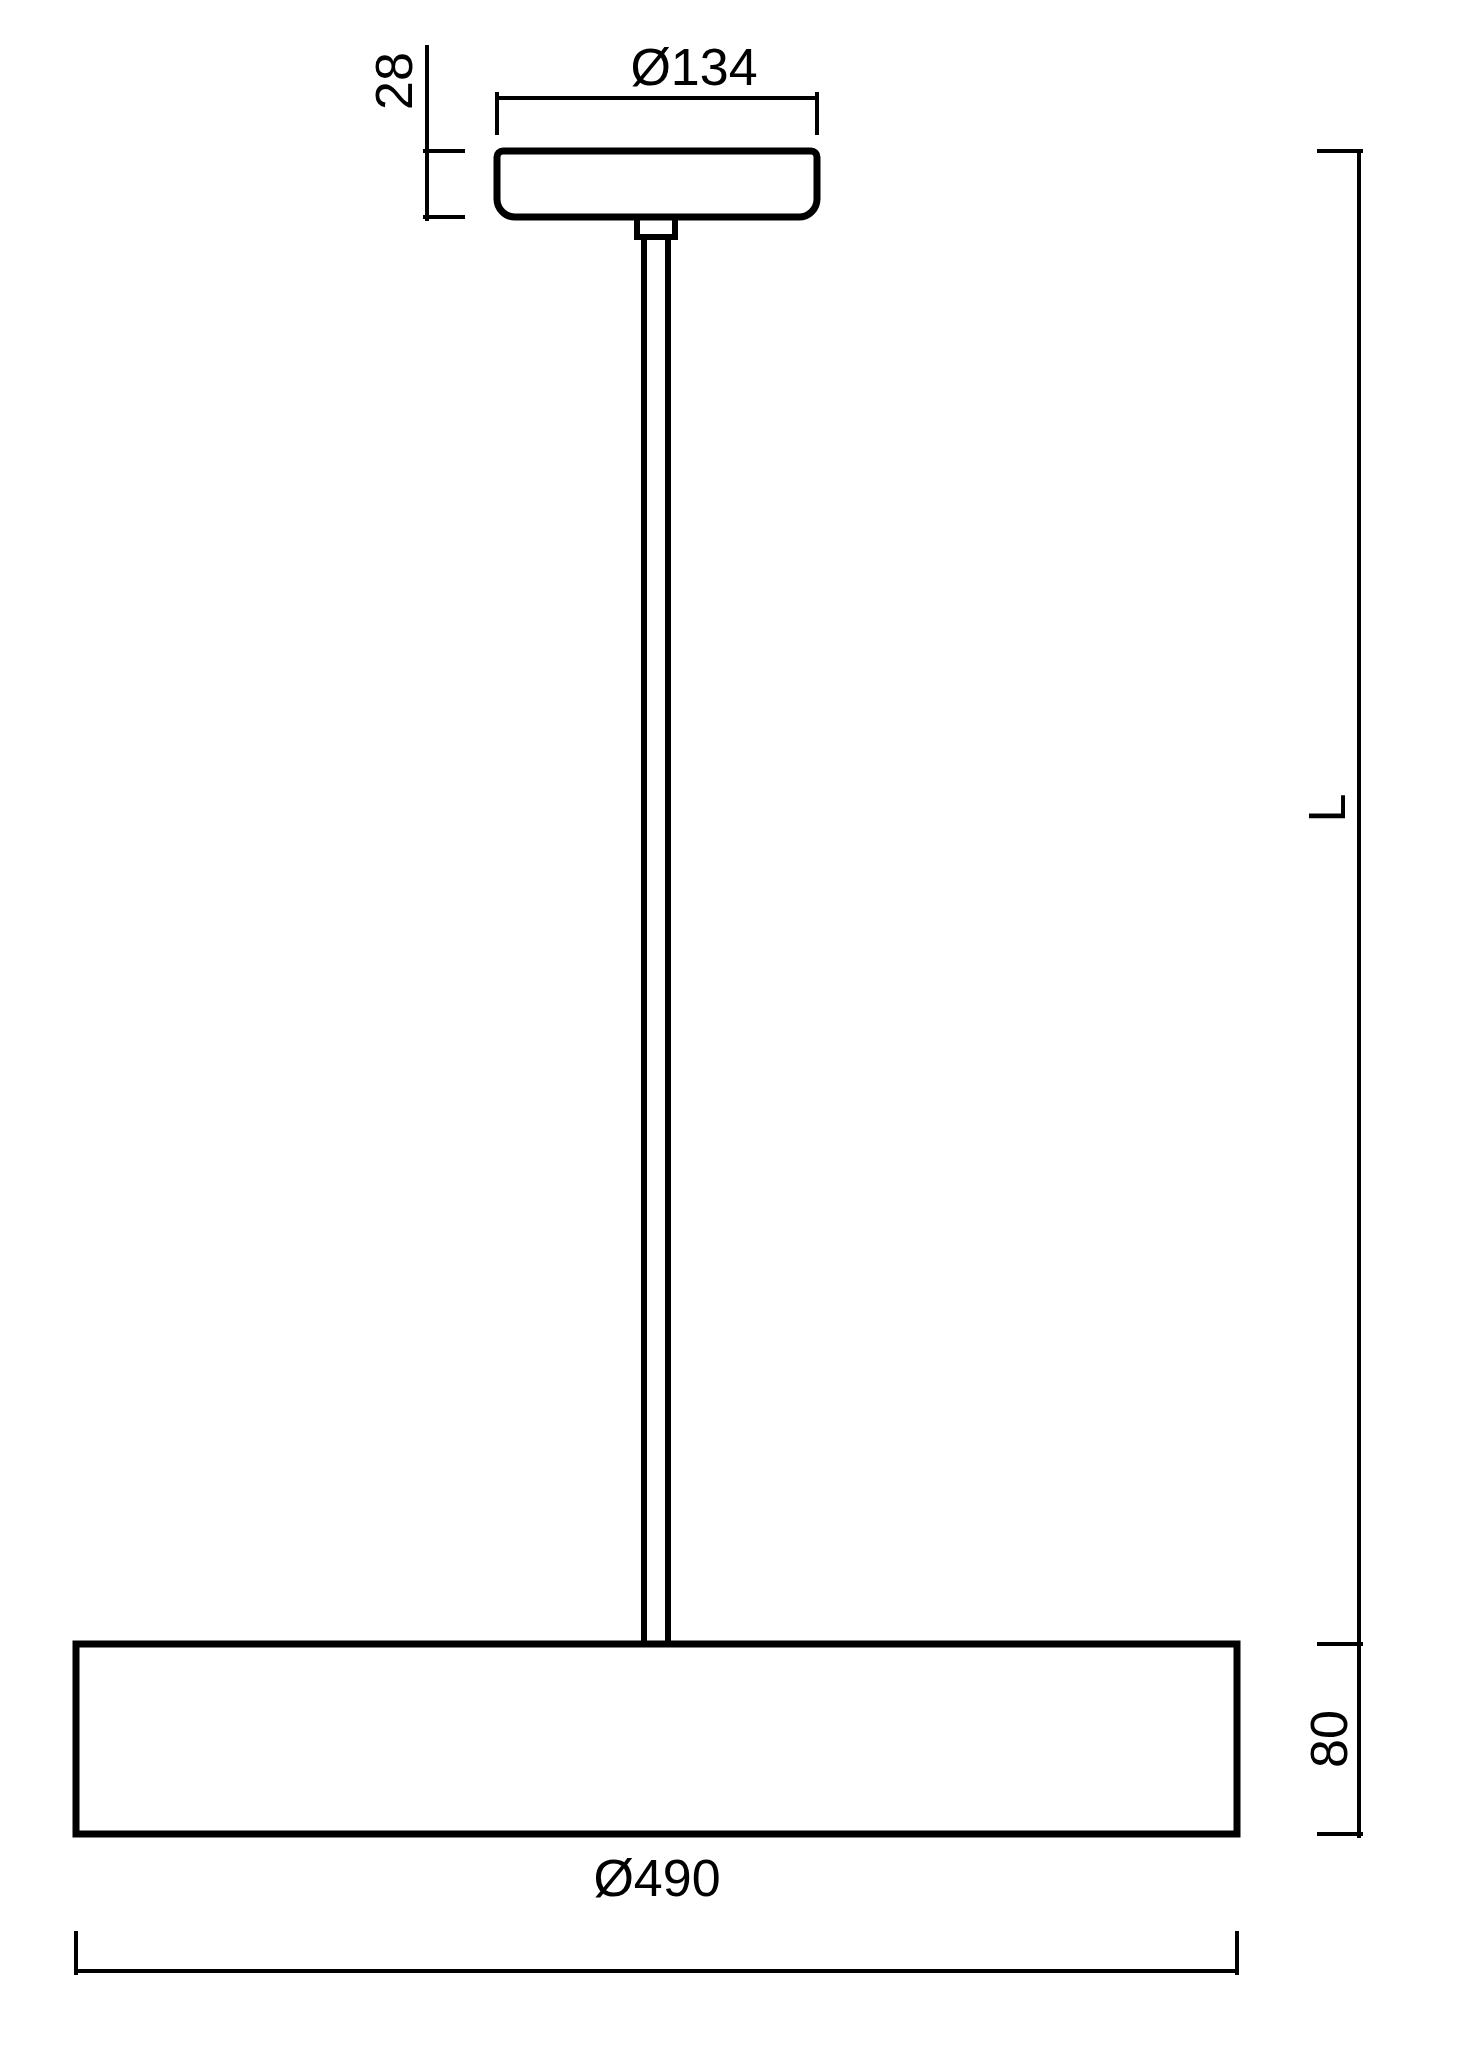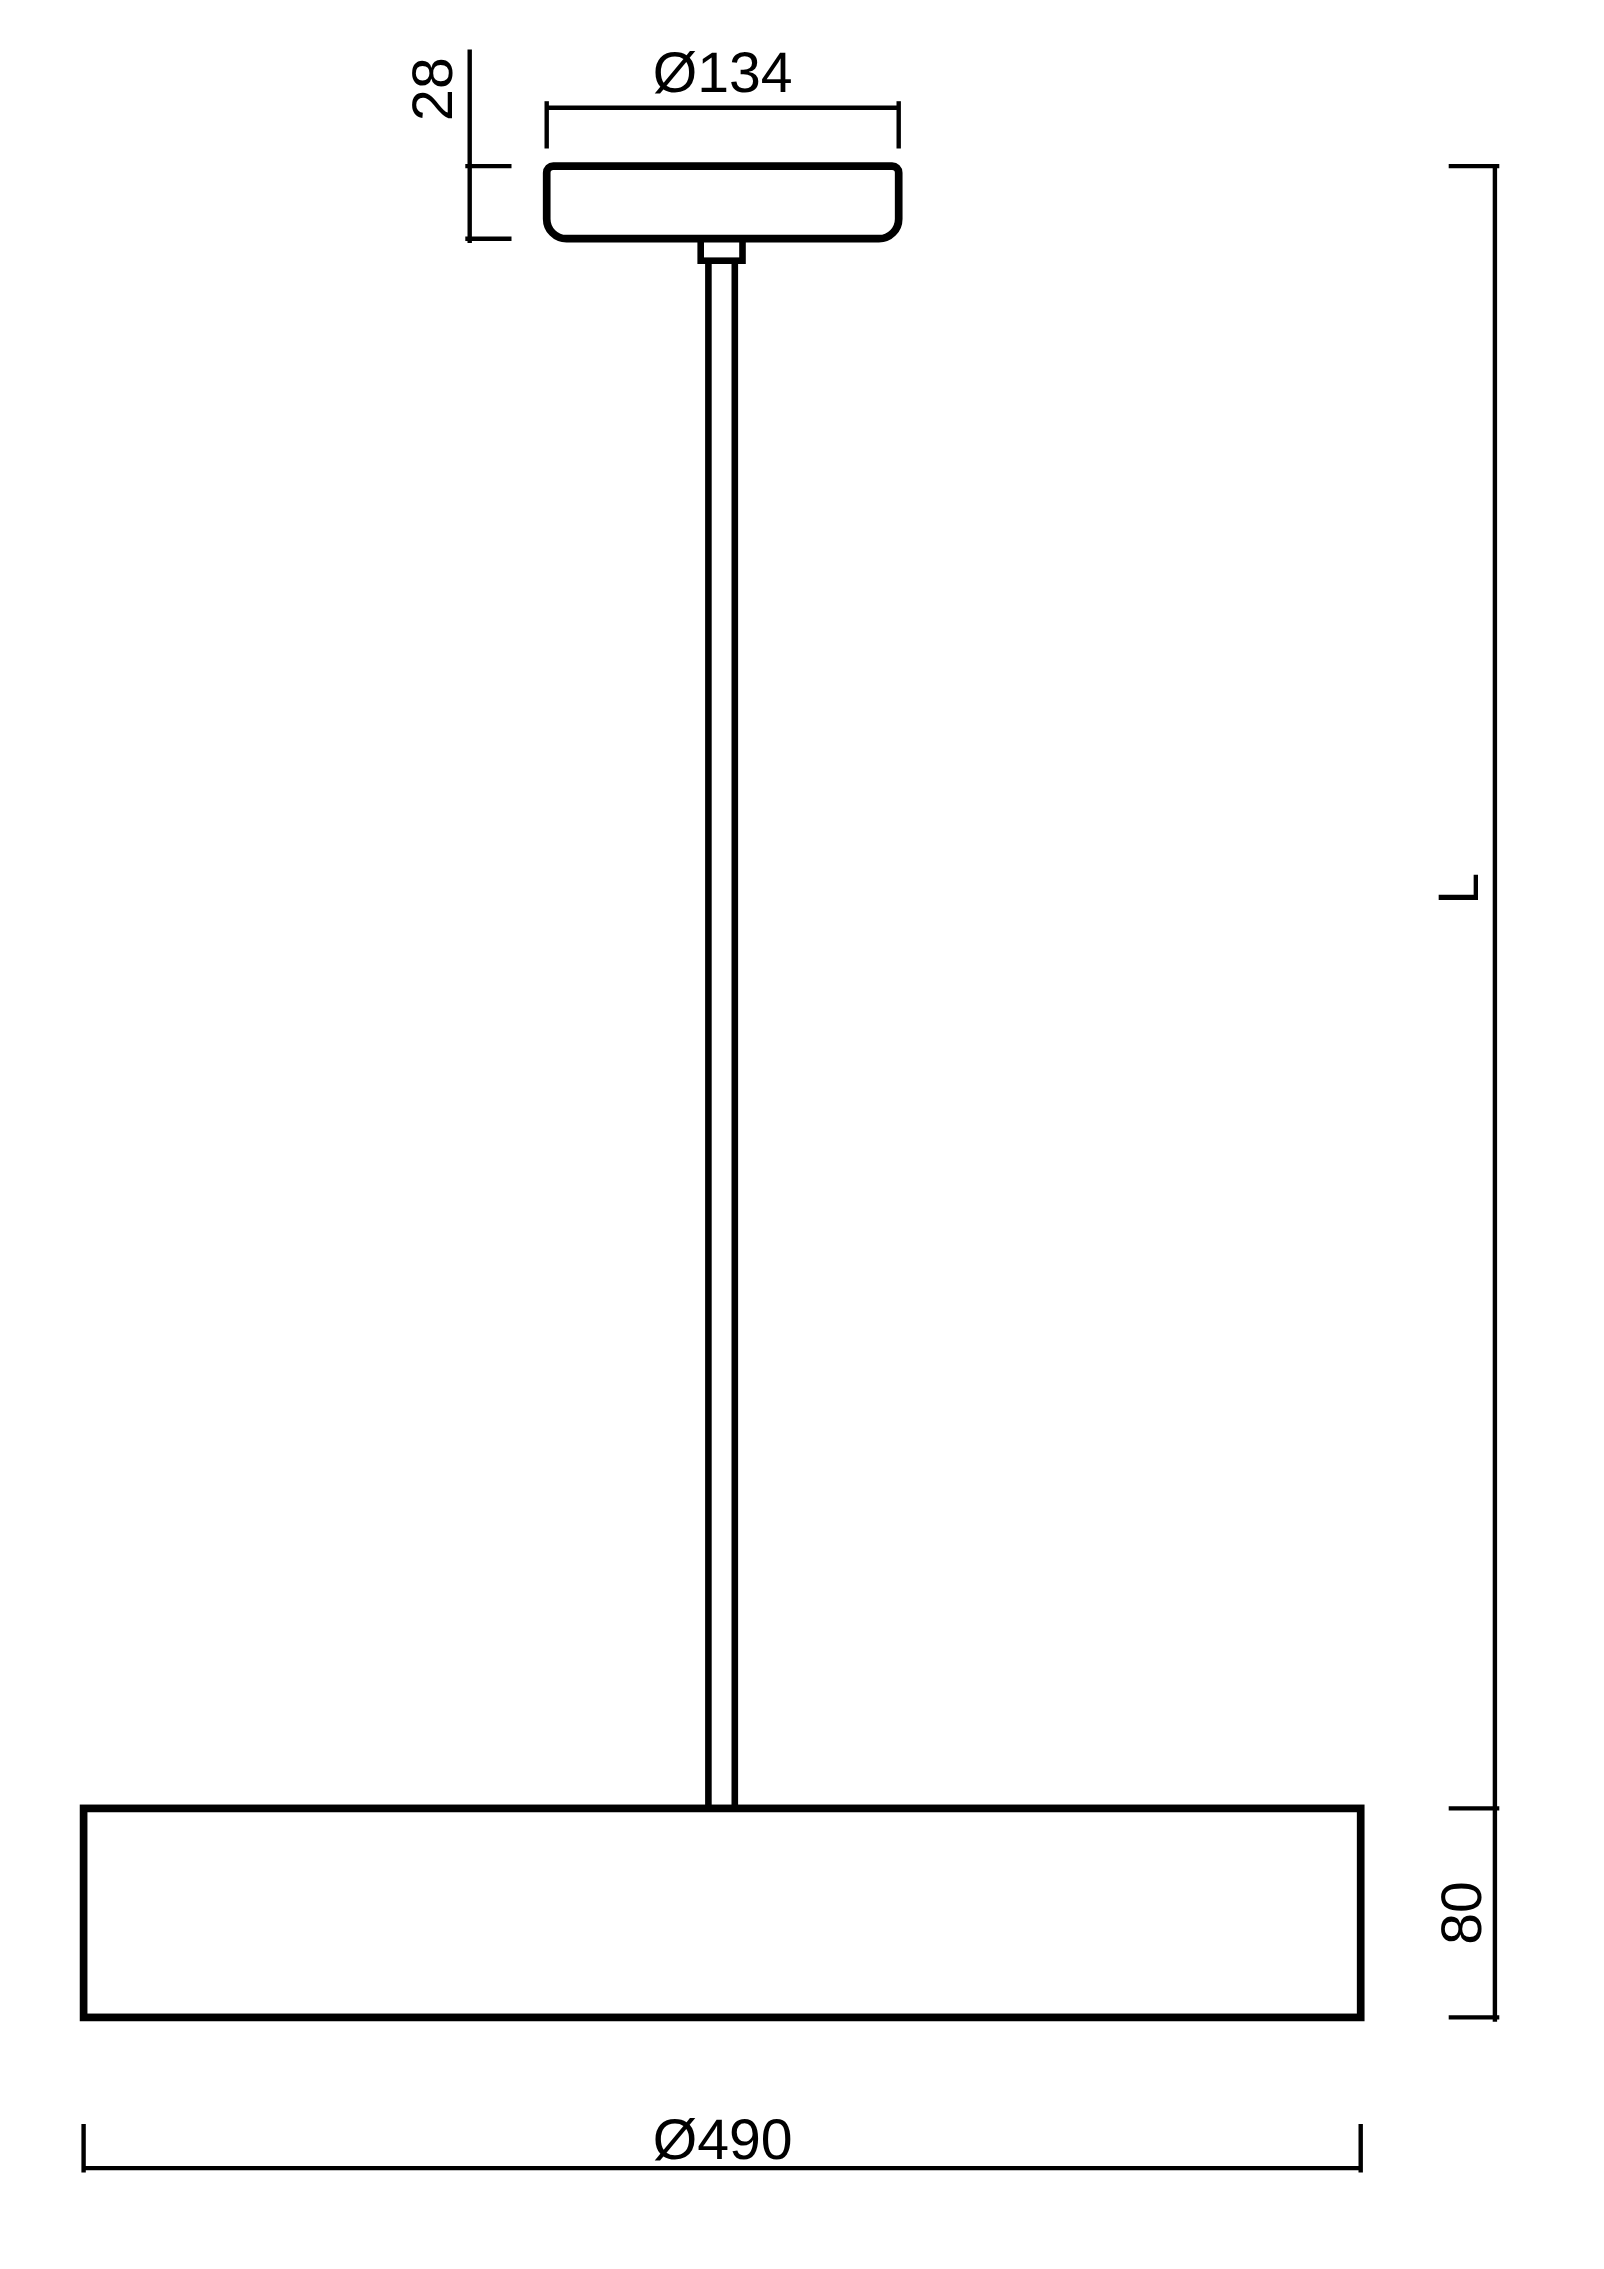--- a/index.html
+++ b/index.html
@@ -66,23 +66,23 @@
 
       <g>
         <line class="dim" x1="76" y1="1971" x2="1237" y2="1971"></line>
         <line class="dim" x1="76" y1="1931" x2="76" y2="1975"></line>
         <line class="dim" x1="1237" y1="1931" x2="1237" y2="1975"></line>
       </g>
 
     </g>
   </svg>
 
-  <span class="dim-label" style="left:657px; top:67px;">Ø134</span>
+  <span class="dim-label" style="left:694px; top:67px;">Ø134</span>
 
   <span class="dim-label vertical" style="left:394px; top:81px;">28</span>
 
   <span class="dim-label vertical" style="left:1327px; top:808px;">L</span>
 
   <span class="dim-label vertical" style="left:1329px; top:1739px;">80</span>
 
-  <span class="dim-label" style="left:657px; top:1946px;">Ø490</span>
+  <span class="dim-label" style="left:657px; top:1878px;">Ø490</span>
 
 </div>
 
 </body></html>

